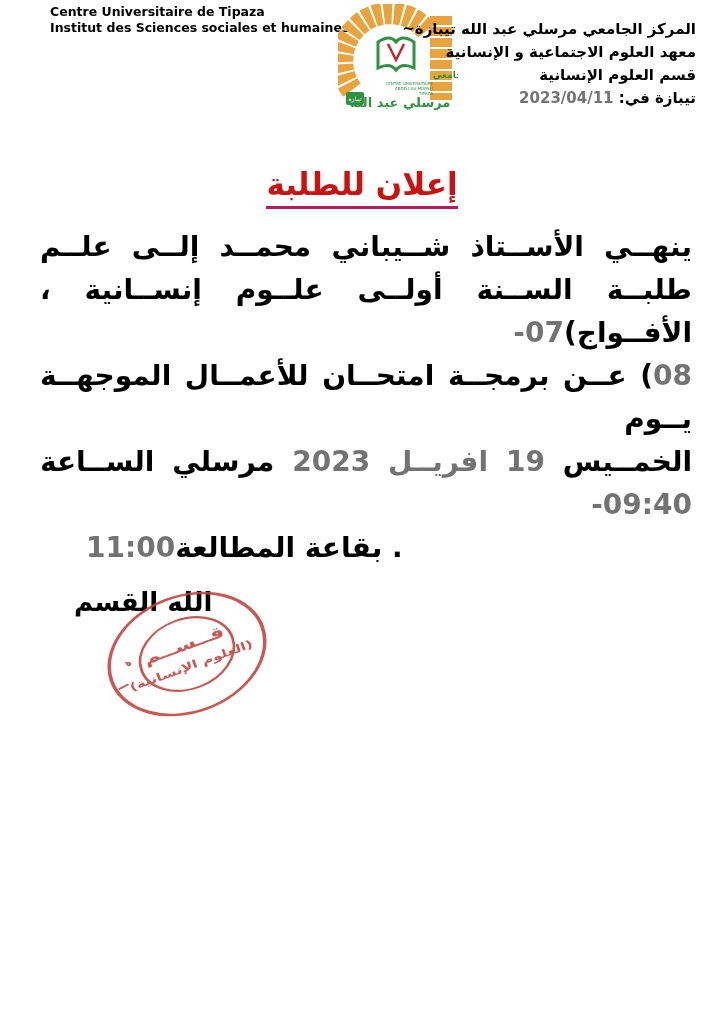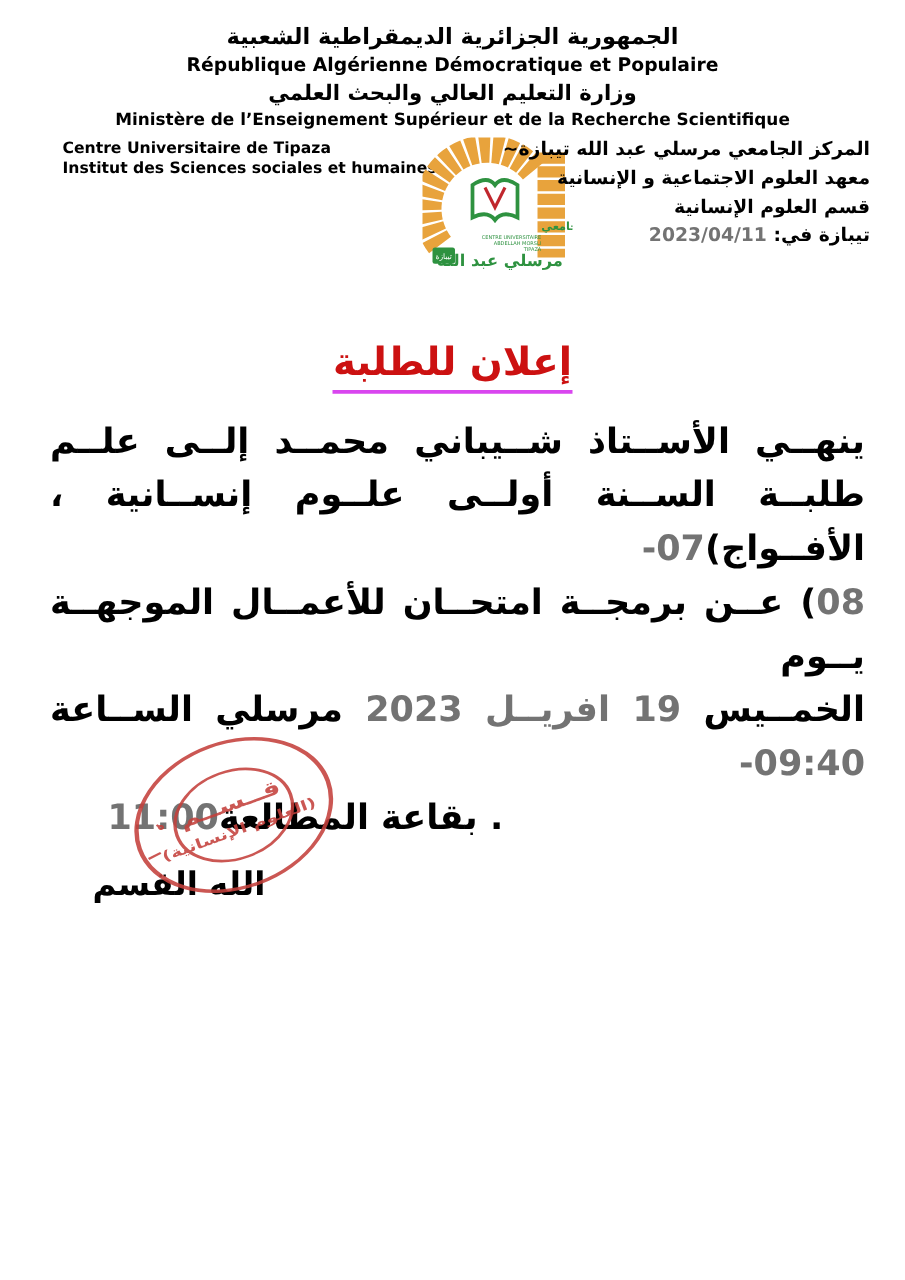--- a/index.html
+++ b/index.html
@@ -17,31 +17,31 @@
   .hdr-ar2{font-size:17px;line-height:24px;}
   .hdr-fr2{font-size:13.5px;line-height:19px;}
 
   
   .hdr-row{position:relative;height:120px;margin-top:2px;}
   .hdr-left{
     position:absolute;left:50px;top:2px;font-weight:bold;font-size:12.5px;
     line-height:16px;text-align:left;
   }
   .hdr-right{
-    position:absolute;right:28px;top:0;font-weight:bold;font-size:15px;
+    position:absolute;right:28px;top:16px;font-weight:bold;font-size:15px;
     line-height:23px;text-align:right;direction:rtl;
   }
   .logo-wrap{position:absolute;left:338px;top:2px;width:120px;height:112px;}
   .red{color:#737373;}
 
   
   .title-wrap{text-align:center;margin-top:44px;}
   .title{
     display:inline-block;color:#cc1111;font-weight:bold;font-size:31px;
-    border-bottom:3px solid #d946ef;padding-bottom:4px;direction:rtl;
+    border-bottom:3px solid #be185d;padding-bottom:4px;direction:rtl;
   }
 
   
   .body-block{margin:16px 32px 0 40px;direction:rtl;}
   .body-line{
     font-weight:bold;font-size:28px;line-height:43px;
     text-align:justify;text-align-last:justify;direction:rtl;
   }
   .body-line.ltr-line{
     direction:ltr;text-align:center;text-align-last:left;margin-left:46px;
@@ -54,26 +54,20 @@
   }
 
   
   .stamp{position:absolute;left:62px;top:570px;width:250px;height:165px;}
 </style>
 </head>
 <body>
 
 <div class="page">
 
-  <div class="hdr-center">
-    <div class="hdr-ar1" dir="rtl">الجمهورية الجزائرية الديمقراطية الشعبية</div>
-    <div class="hdr-fr1">République Algérienne Démocratique et Populaire</div>
-    <div class="hdr-ar2" dir="rtl">وزارة التعليم العالي والبحث العلمي</div>
-    <div class="hdr-fr2">Ministère de l’Enseignement Supérieur et de la Recherche Scientifique</div>
-  </div>
 
   <div class="hdr-row">
 
     <div class="hdr-left">
       <div>Centre Universitaire de Tipaza</div>
       <div>Institut des Sciences sociales et humaines</div>
     </div>
 
     <div class="logo-wrap">
       <svg width="120" height="112" viewBox="0 0 120 112">

